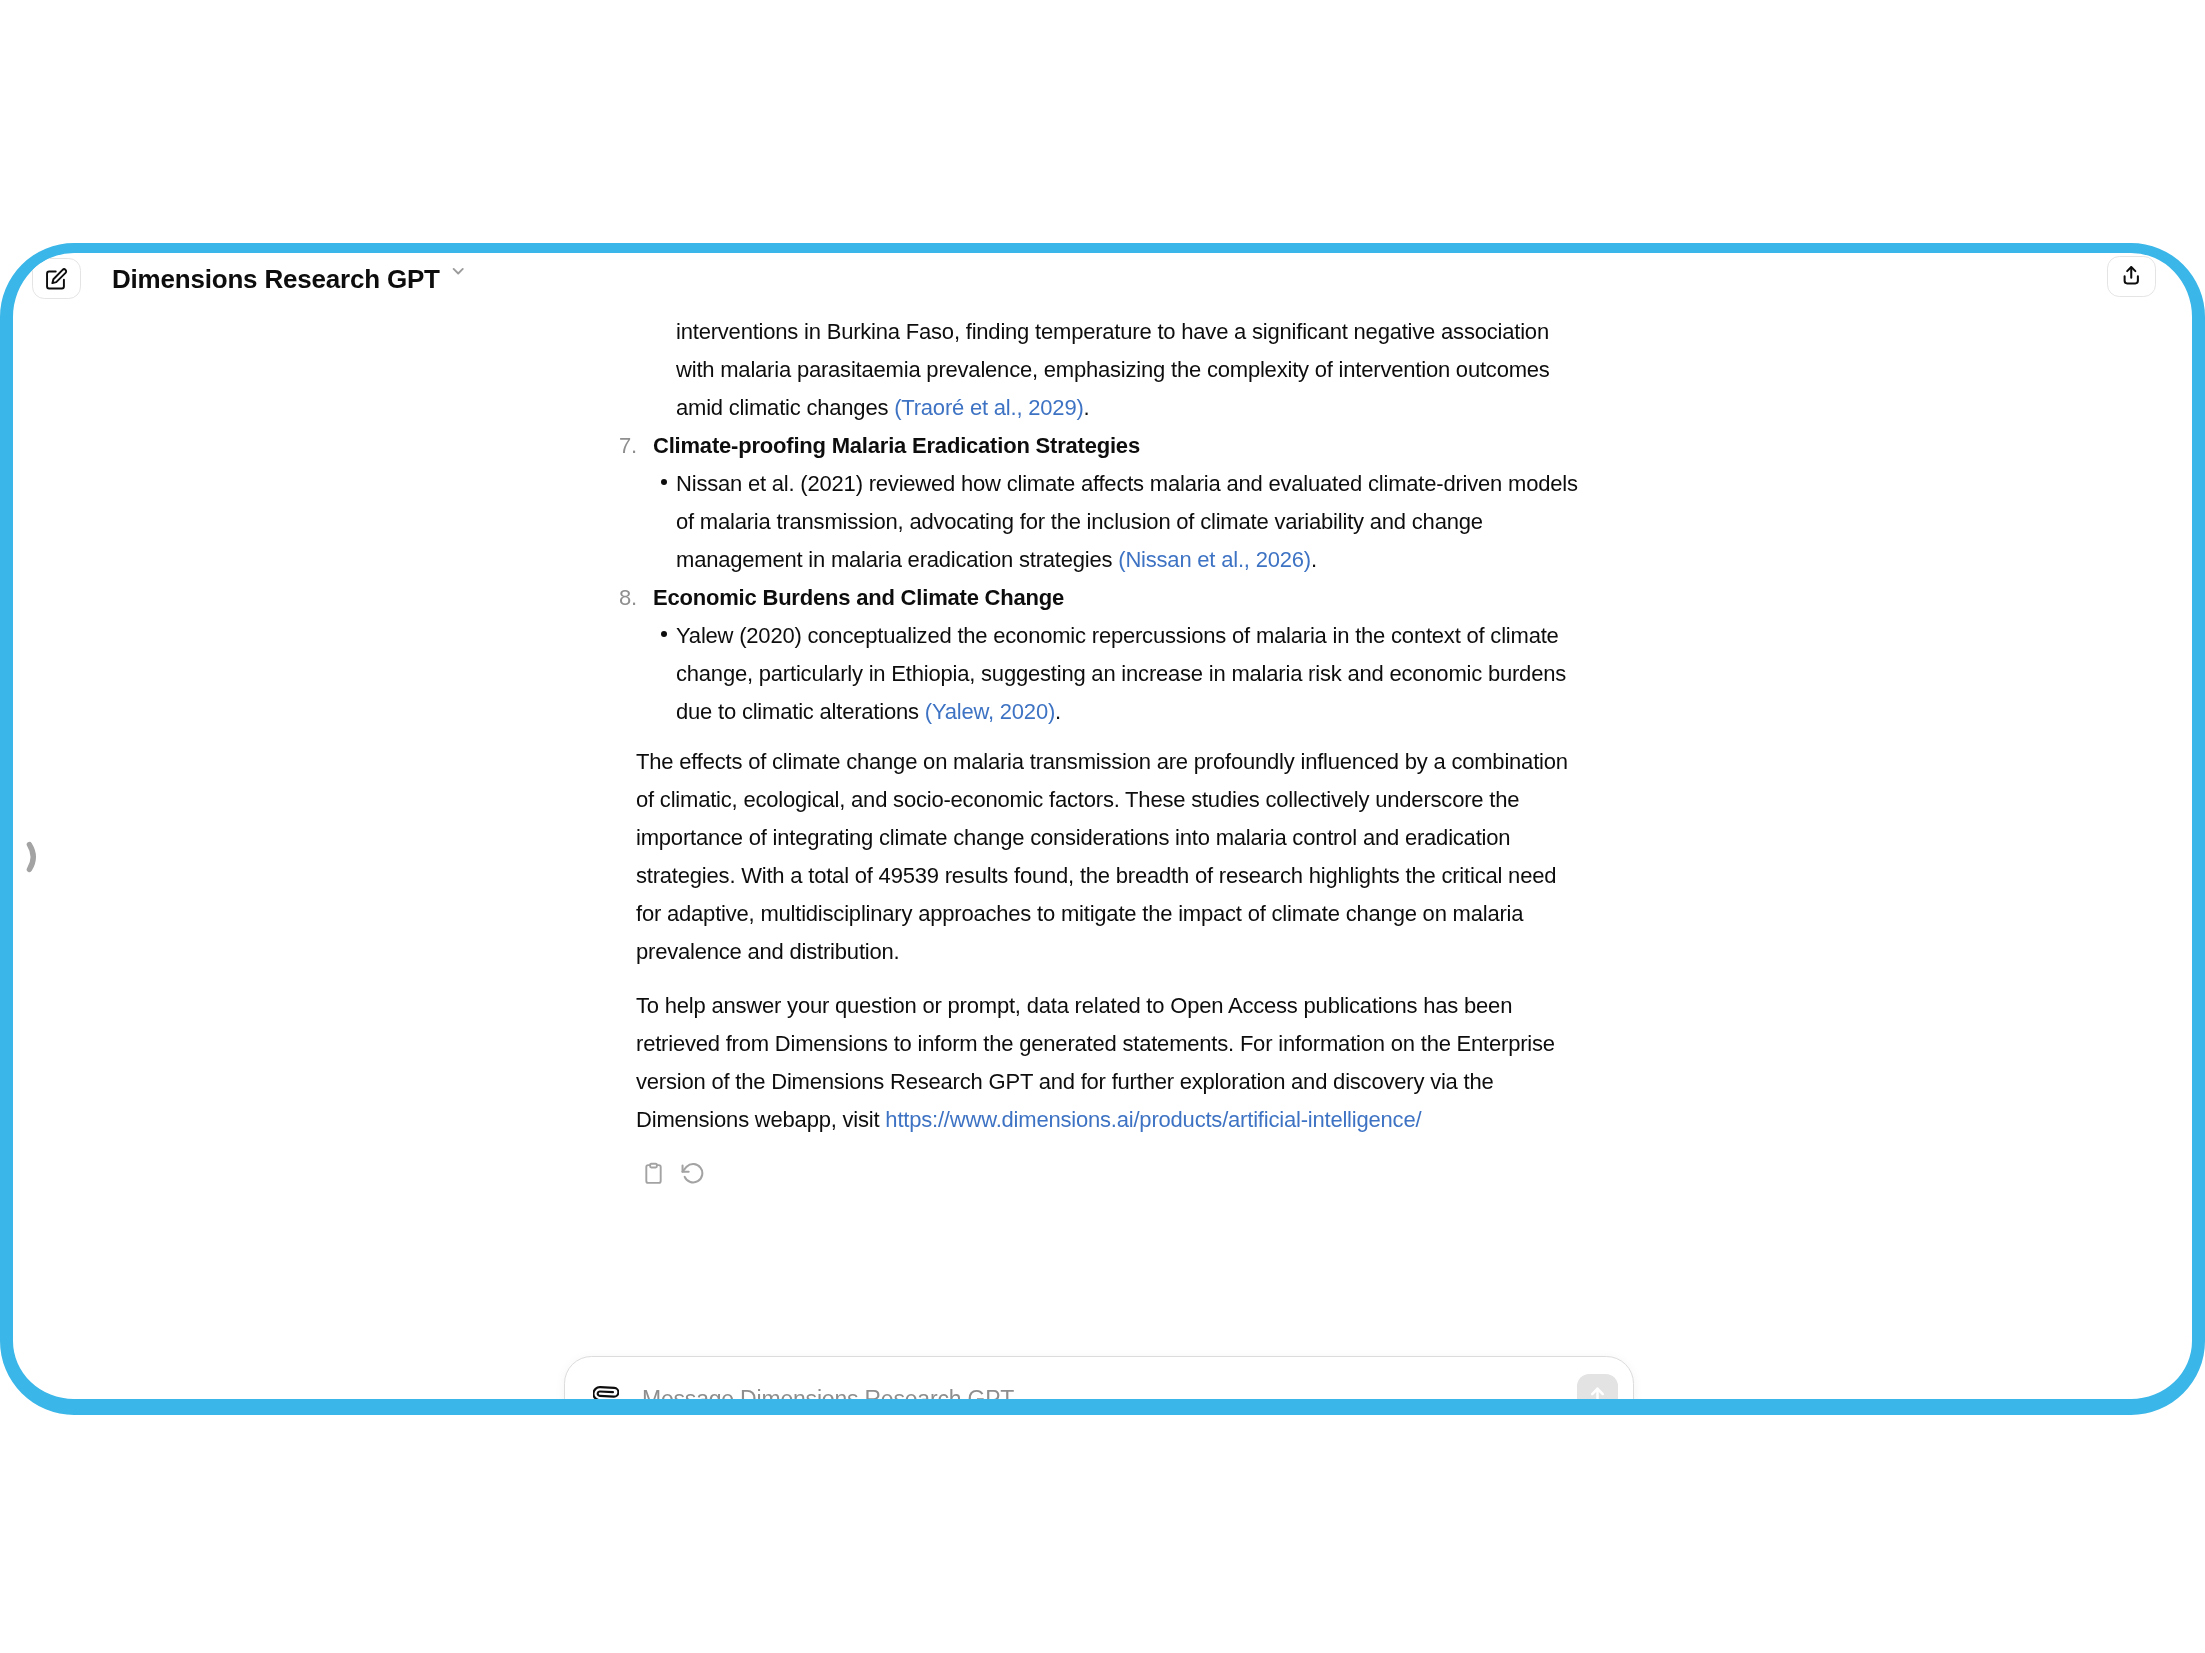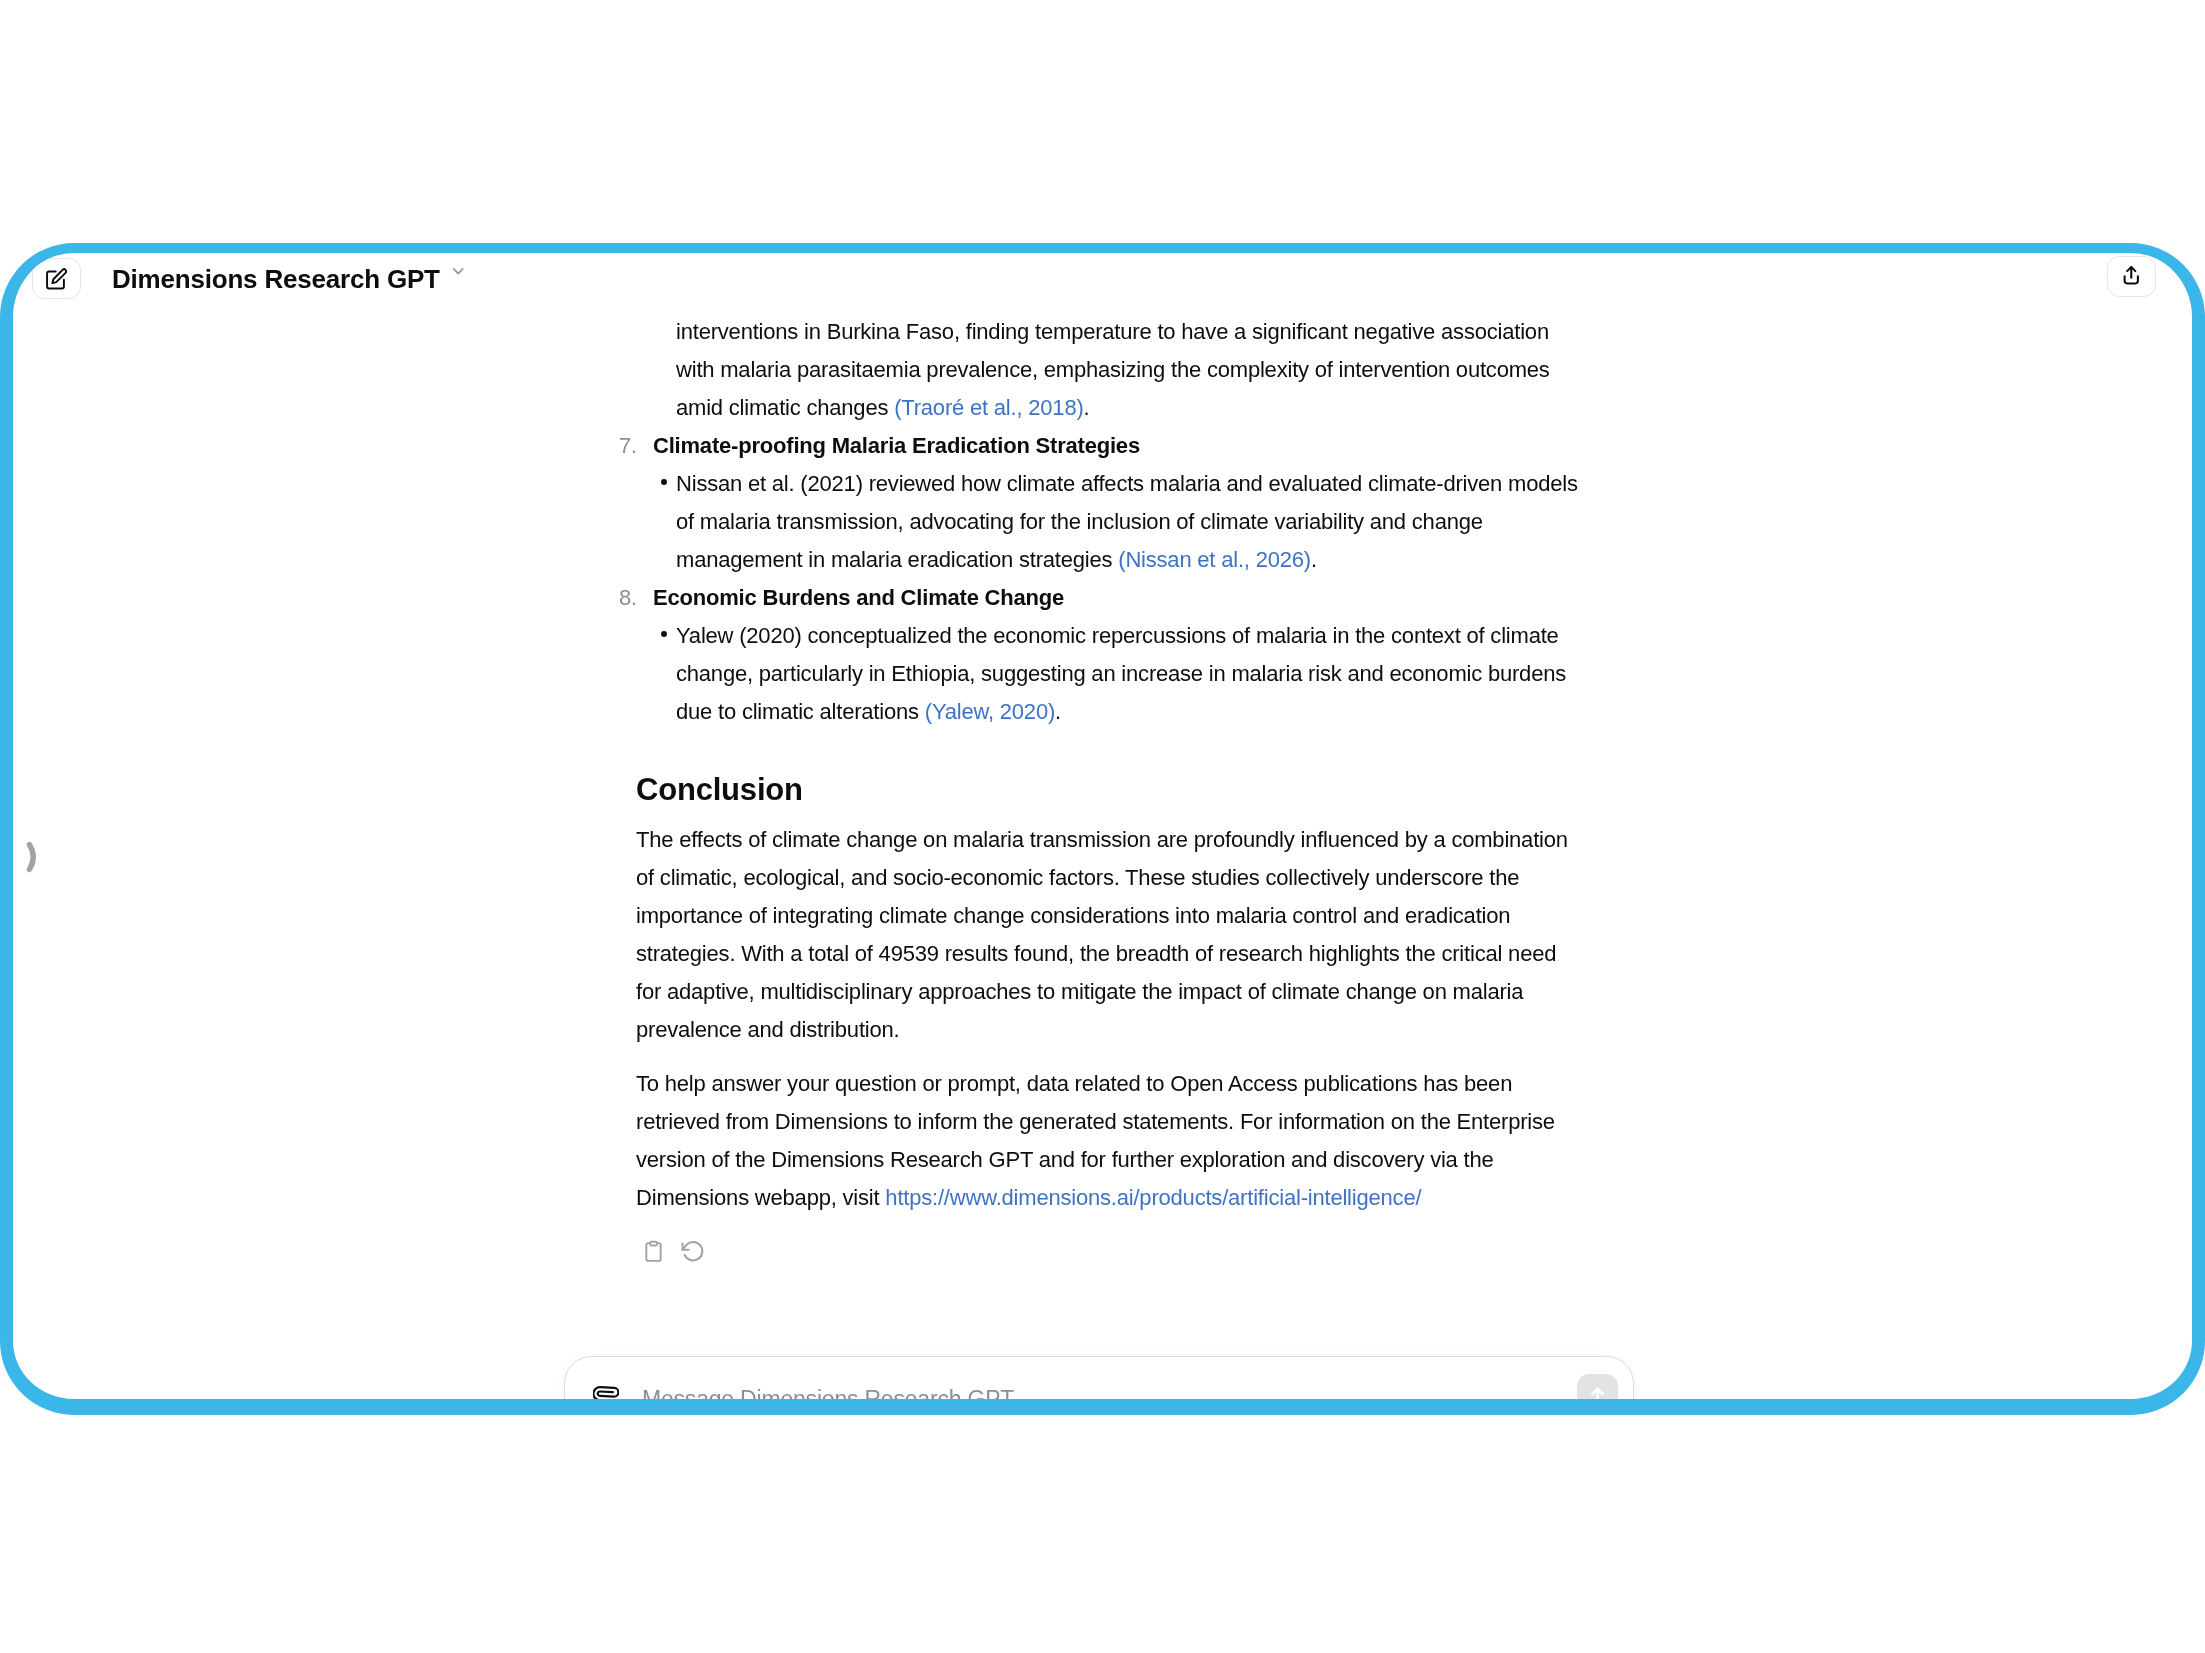--- a/index.html
+++ b/index.html
@@ -83,41 +83,40 @@
         <svg width="17" height="34" viewBox="0 0 22 44" fill="none" stroke="#a3a3a3" stroke-width="7" stroke-linecap="round">
           <path d="M7 6 Q 17 22 7 38"></path>
         </svg>
       </span>
     </div>
 
     <div class="content">
 
       <div class="cont-bullet"><span class="lines">interventions in Burkina Faso, finding temperature to have a significant negative association
 with malaria parasitaemia prevalence, emphasizing the complexity of intervention outcomes
-amid climatic changes </span><a class="md-link">(Traoré et al., 2018)</a><span>.</span></div>
+amid climatic changes </span><a class="md-link">(Traoré et al., 2029)</a><span>.</span></div>
 
       <div class="num-item">
         <span class="marker">7.</span>
         <span>Climate-proofing Malaria Eradication Strategies</span>
       </div>
 
       <div class="bullet-item"><span class="dot"></span><span class="lines">Nissan et al. (2021) reviewed how climate affects malaria and evaluated climate-driven models
 of malaria transmission, advocating for the inclusion of climate variability and change
 management in malaria eradication strategies </span><a class="md-link">(Nissan et al., 2026)</a><span>.</span></div>
 
       <div class="num-item">
         <span class="marker">8.</span>
         <span>Economic Burdens and Climate Change</span>
       </div>
 
       <div class="bullet-item"><span class="dot"></span><span class="lines">Yalew (2020) conceptualized the economic repercussions of malaria in the context of climate
 change, particularly in Ethiopia, suggesting an increase in malaria risk and economic burdens
 due to climatic alterations </span><a class="md-link">(Yalew, 2020)</a><span>.</span></div>
 
-      <div class="conclusion">Conclusion</div>
 
       <div class="para1 lines">The effects of climate change on malaria transmission are profoundly influenced by a combination
 of climatic, ecological, and socio-economic factors. These studies collectively underscore the
 importance of integrating climate change considerations into malaria control and eradication
 strategies. With a total of 49539 results found, the breadth of research highlights the critical need
 for adaptive, multidisciplinary approaches to mitigate the impact of climate change on malaria
 prevalence and distribution.</div>
 
       <div class="para2"><span class="lines">To help answer your question or prompt, data related to Open Access publications has been
 retrieved from Dimensions to inform the generated statements. For information on the Enterprise

